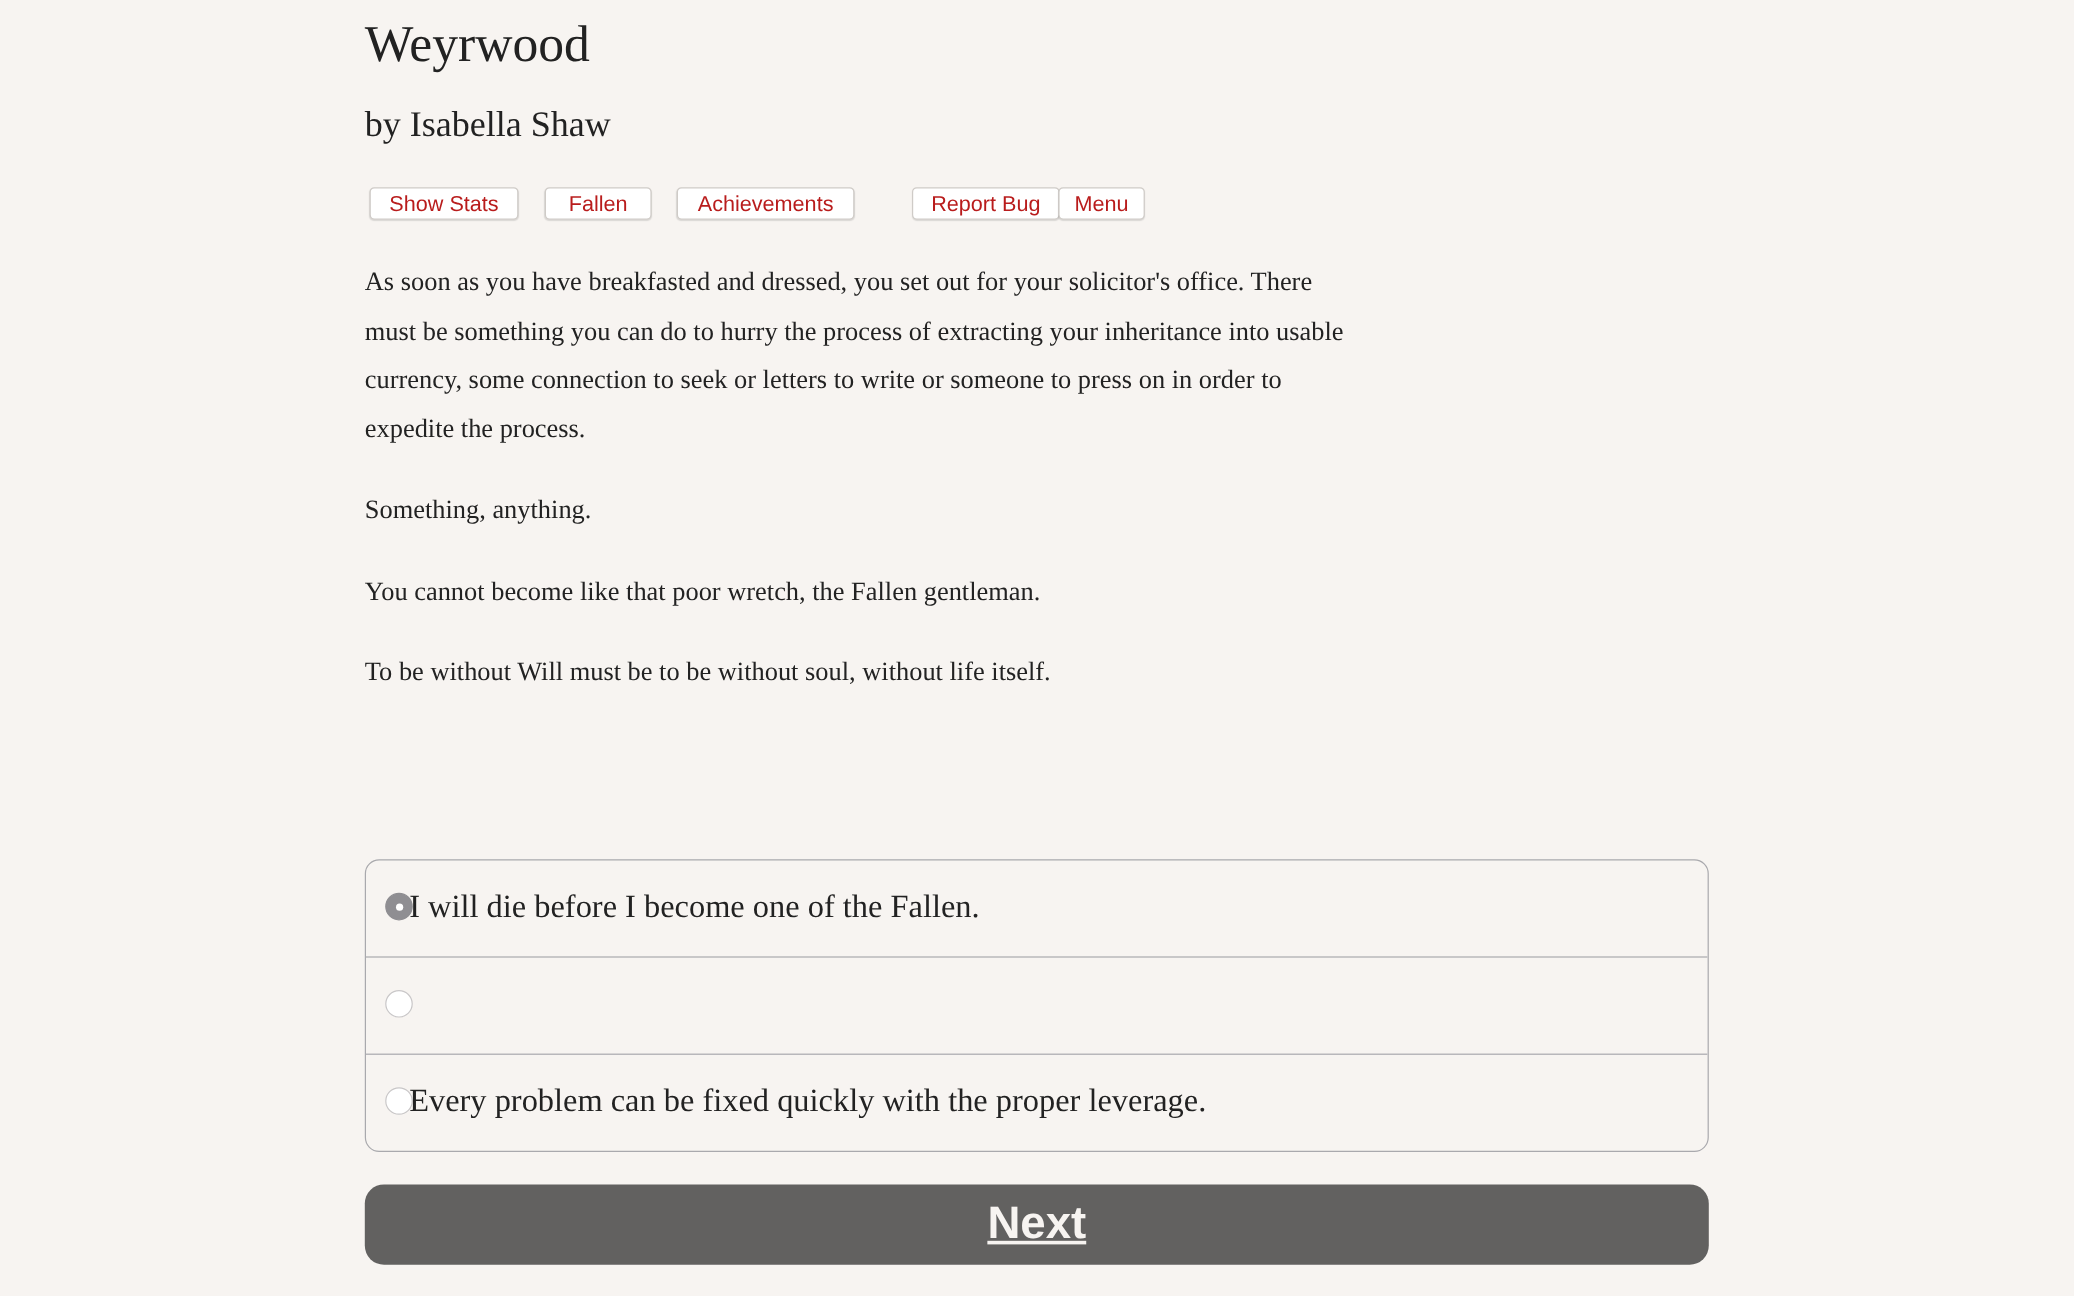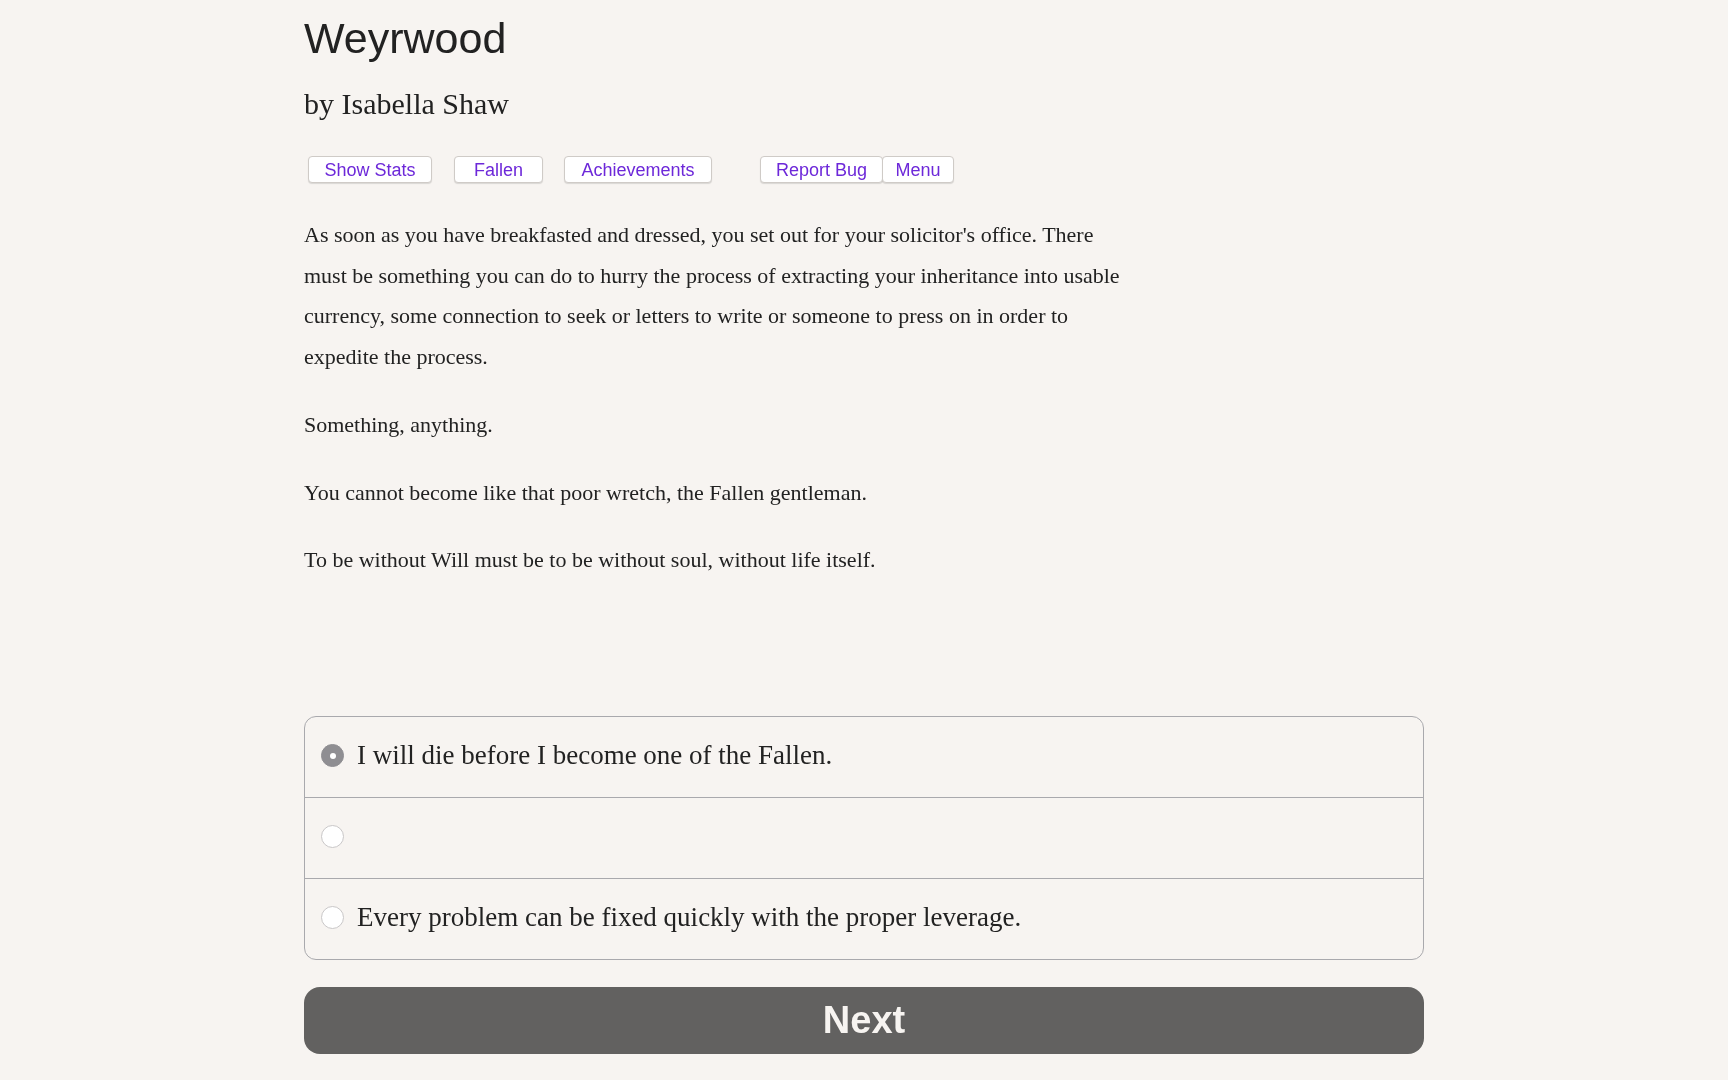--- a/index.html
+++ b/index.html
@@ -15,21 +15,21 @@
   }
   #container {
     position: absolute;
     left: 304px;
     top: 0;
     width: 1120px;
   }
   .title {
     position: absolute;
     left: 0; top: 12px;
-    font-family: Liberation Sans, sans-serif;
+    font-family: Liberation Serif, serif;
     font-size: 43px;
     line-height: 52px;
     white-space: nowrap;
     margin: 0; font-weight: normal;
   }
   .byline {
     position: absolute;
     left: 0; top: 85px;
     font-family: "Liberation Serif", "DejaVu Serif", serif;
     font-size: 30px;
@@ -47,21 +47,21 @@
     top: 0;
     height: 27px;
     box-sizing: border-box;
     background: #ffffff;
     border: 1px solid #cfcbc7;
     border-radius: 4px;
     box-shadow: 0 1px 1px rgba(0,0,0,0.12);
     font-family: "Liberation Sans", "DejaVu Sans", sans-serif;
     font-size: 18px;
     line-height: 25px;
-    color: #6d28d9;
+    color: #b91c1c;
     text-align: center;
     white-space: nowrap;
     cursor: pointer;
   }
   .story {
     position: absolute;
     left: 0; top: 215px;
     width: 1120px;
     font-family: "Liberation Serif", "DejaVu Serif", serif;
     font-size: 22px;
@@ -105,39 +105,40 @@
   .radio.checked::after {
     content: "";
     position: absolute;
     left: 7.5px; top: 7.5px;
     width: 6px; height: 6px;
     border-radius: 50%;
     background: #ffffff;
   }
   .choice-label {
     position: absolute;
-    left: 52px; top: 20px;
+    left: 36px; top: 20px;
     font-family: "Liberation Serif", "DejaVu Serif", serif;
     font-size: 27px;
     line-height: 36px;
     white-space: nowrap;
   }
   .next-btn {
     position: absolute;
     left: 0; top: 987px;
     width: 1120px; height: 67px;
     background: #626160;
     border-radius: 16px;
     color: #f7f4f1;
     font-family: "Liberation Sans", "DejaVu Sans", sans-serif;
     font-weight: bold;
     font-size: 38px;
     line-height: 67px;
     text-align: center;
     cursor: pointer;
+    text-decoration: underline;
   }
 </style>
 </head>
 <body>
 
 <div id="container">
 
   <h1 class="title">Weyrwood</h1>
   <h2 class="byline">by Isabella Shaw</h2>
 

